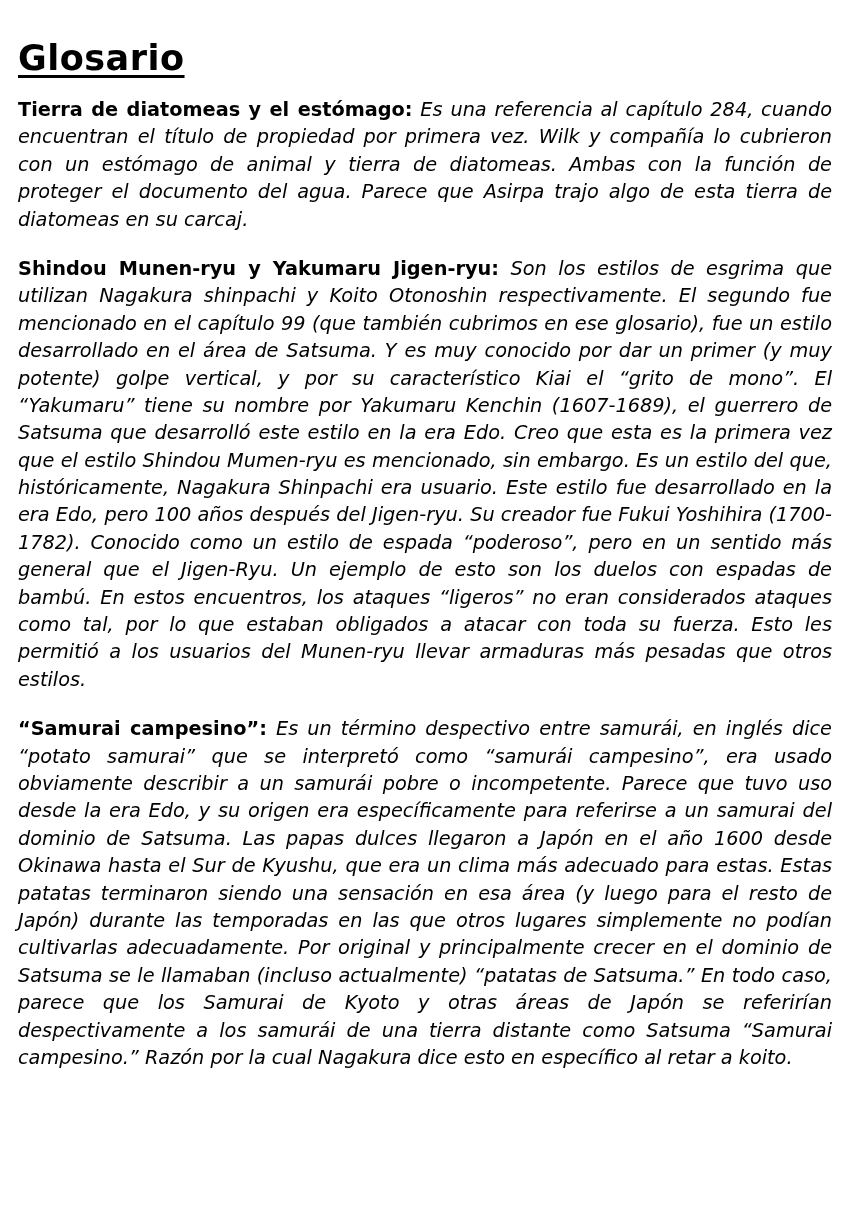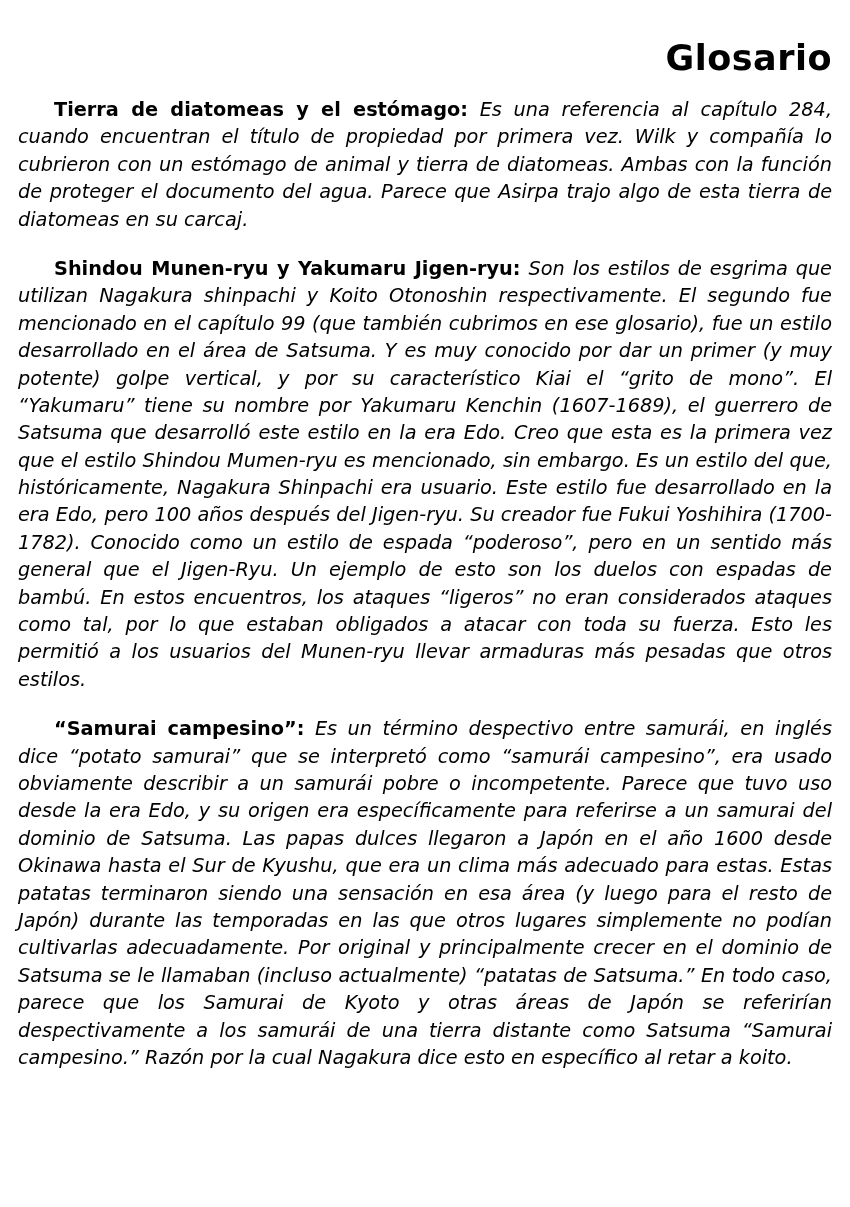--- a/index.html
+++ b/index.html
@@ -14,42 +14,42 @@
     color: #000000;
   }
   .page {
     width: 850px;
     min-height: 1207px;
     box-sizing: border-box;
     padding: 34px 18px 20px 18px;
     background: #ffffff;
   }
   .doc-title {
-    text-align: right;
+    text-align: left;
     font-size: 35px;
     font-weight: bold;
     letter-spacing: 0.5px;
     margin: 4px 0 18px 0;
+    text-decoration: underline;
     text-underline-offset: 5px;
     text-decoration-thickness: 3px;
   }
   .entry {
     font-size: 19.3px;
     line-height: 1.42;
     text-align: justify;
     text-justify: inter-word;
     margin: 0 0 22px 0;
     hyphens: none;
   }
   .entry:last-child {
     margin-bottom: 0;
   }
   .term {
     font-weight: bold;
-    margin-left: 36px;
   }
   .entry .body {
     font-weight: normal;
     font-style: italic;
   }
 </style>
 </head>
 <body>
 
 <div class="page">

